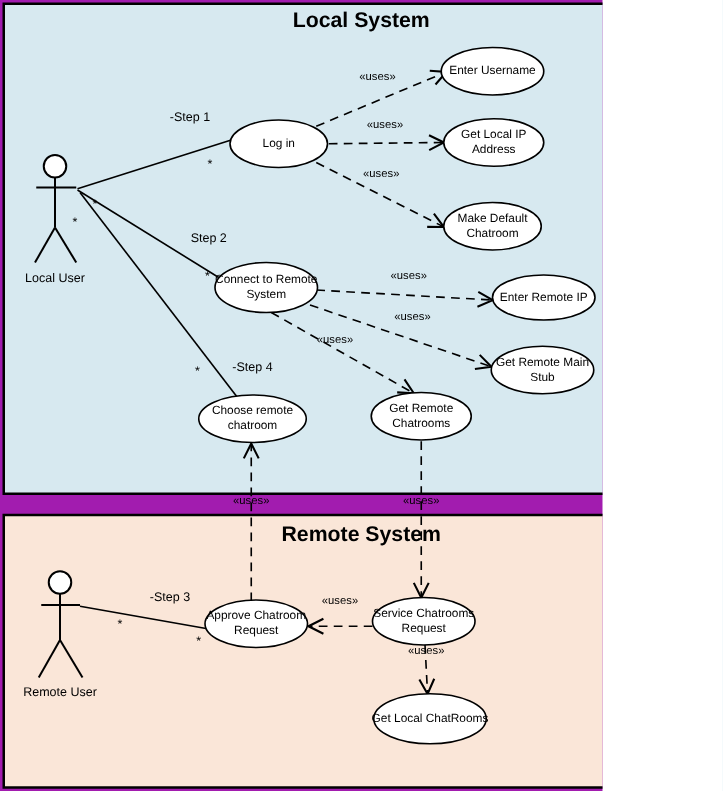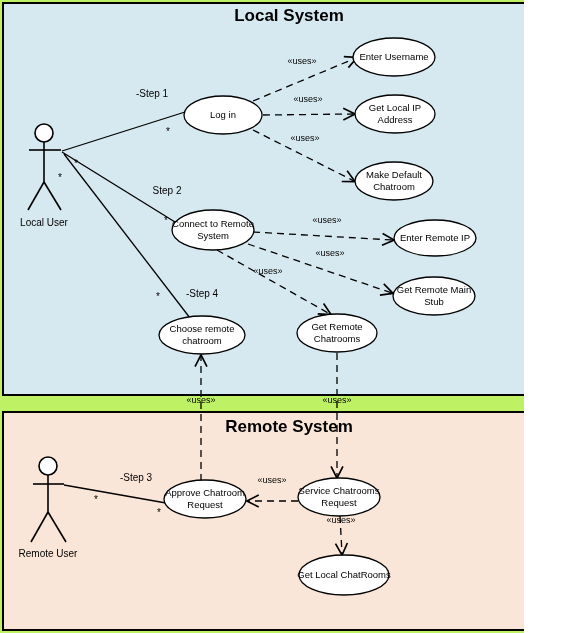--- a/index.html
+++ b/index.html
@@ -5,23 +5,23 @@
   html, body {
     margin: 0;
     padding: 0;
     background: #ffffff;
   }
   body {
     font-family: "Liberation Sans", sans-serif;
   }
   #diagram-root {
     position: relative;
-    width: 524px;
+    width: 482px;
     height: 633px;
-    background: #bef264;
+    background: #a21caf;
     overflow: hidden;
   }
   svg#uml {
     display: block;
     width: 578px;
     height: 633px;
   }
   .panel-rect {
     stroke: #000000;
     stroke-width: 2;

